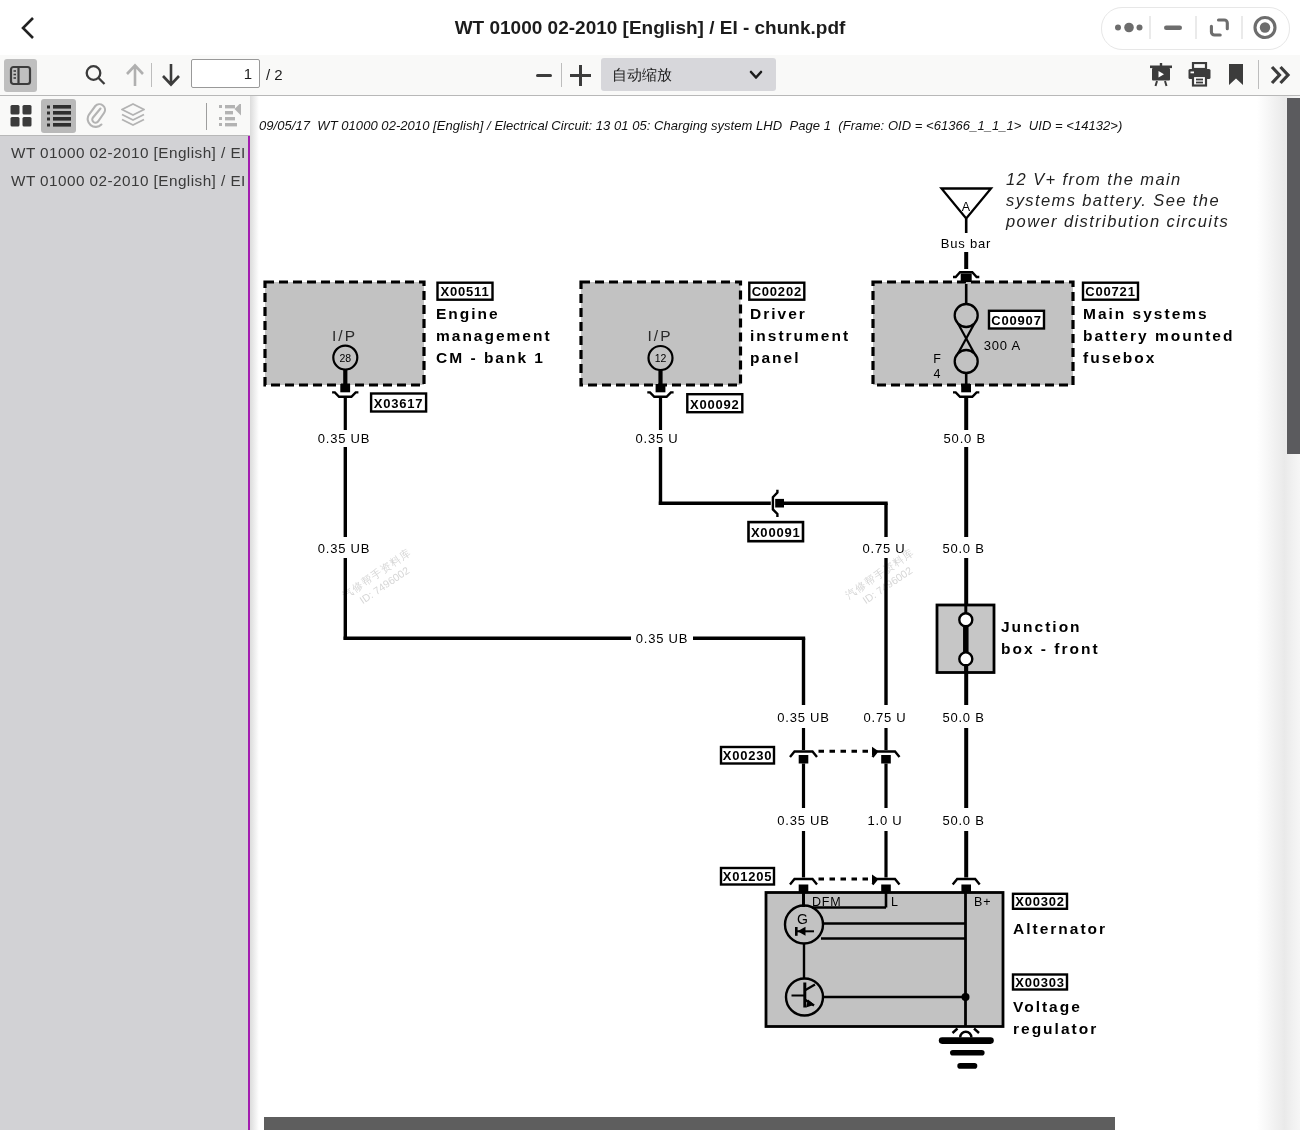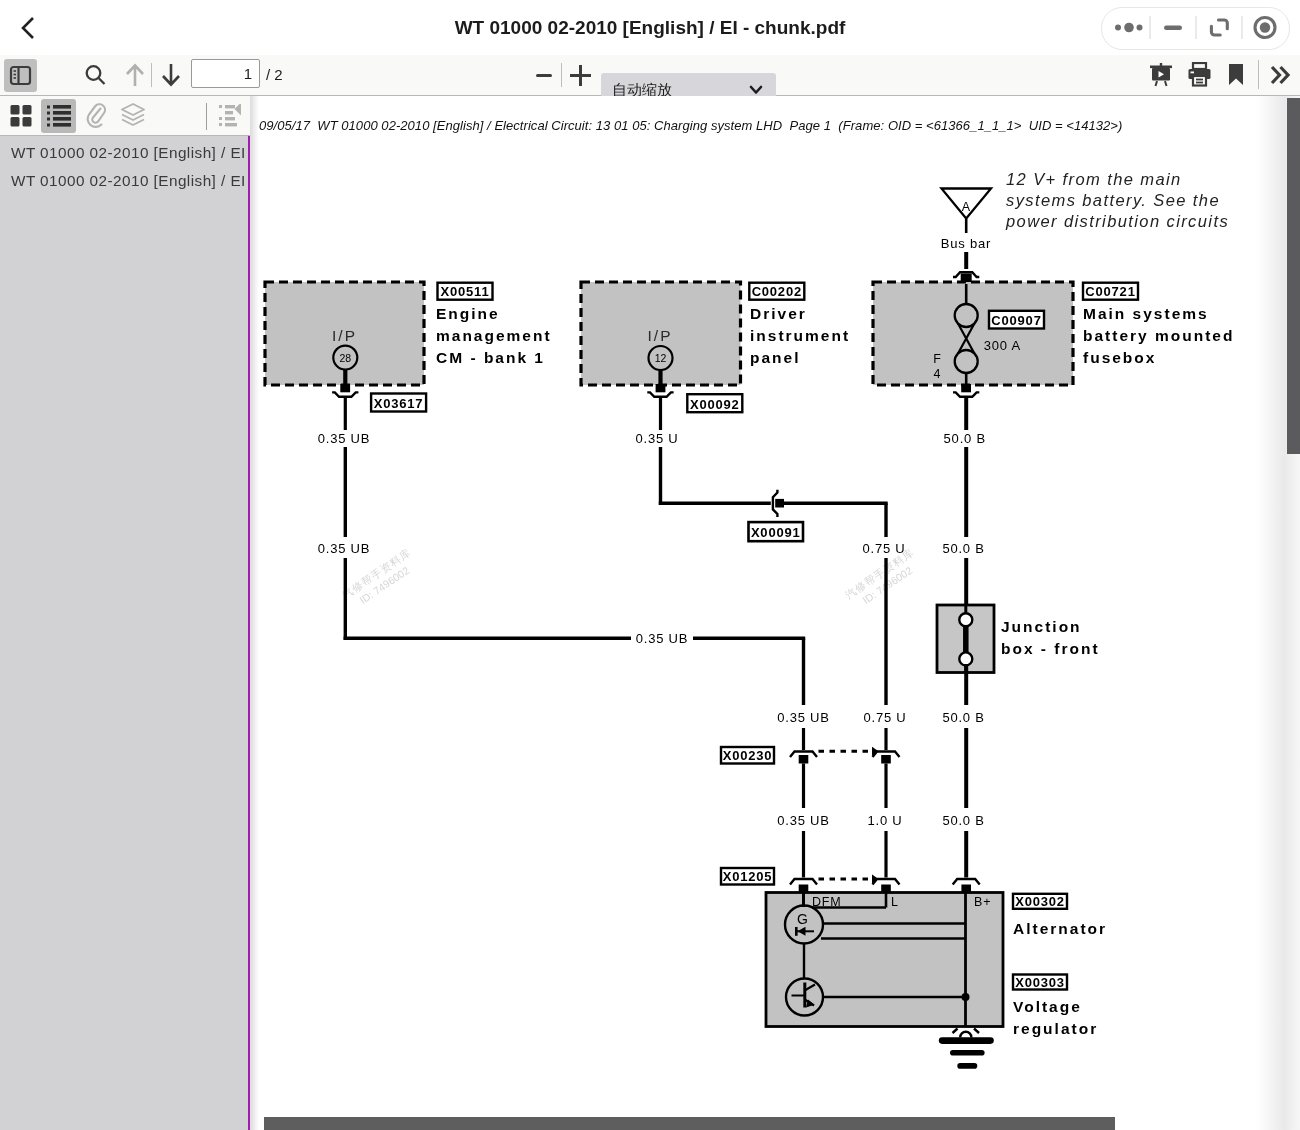--- a/index.html
+++ b/index.html
@@ -10,21 +10,21 @@
   #topbar{left:0;top:0;width:1300px;height:55px;background:#fff;}
   #title{left:0;top:0;width:1300px;height:55px;line-height:55px;text-align:center;
          font-size:19px;color:#1c1c1c;font-weight:bold;}
   
   #toolbar{left:0;top:55px;width:1300px;height:40px;background:#f9f9f8;
            border-bottom:1px solid #b8b8b8;}
   .vdiv{position:absolute;width:1px;background:#bdbdbd;}
   #pageinput{position:absolute;left:191px;top:4px;width:53px;height:23px;
              border:1px solid #999;border-radius:2px;background:#fff;
              font-size:15px;color:#1c1c1c;text-align:right;padding:2px 7px;}
-  #zoomsel{position:absolute;left:601px;top:73px;width:175px;height:33px;
+  #zoomsel{position:absolute;left:601px;top:58px;width:175px;height:33px;
            background:#d7d7db;border-radius:3px;font-size:15px;color:#1c1c1c;}
   
   #sideicons{left:0;top:96px;width:250px;height:39px;background:#f9f9f8;
              border-bottom:1px solid #b8b8b8;}
   #sidebar{left:0;top:136px;width:248px;height:994px;background:#d2d2d5;
            border-right:4px solid #a21caf;}
   .outitem{position:absolute;left:11px;width:239px;height:28px;line-height:28px;
            font-size:15.3px;letter-spacing:0.45px;color:#3a3a3a;white-space:nowrap;overflow:hidden;}
   
   #viewer{left:250px;top:96px;width:1050px;height:1034px;background:#fff;}

